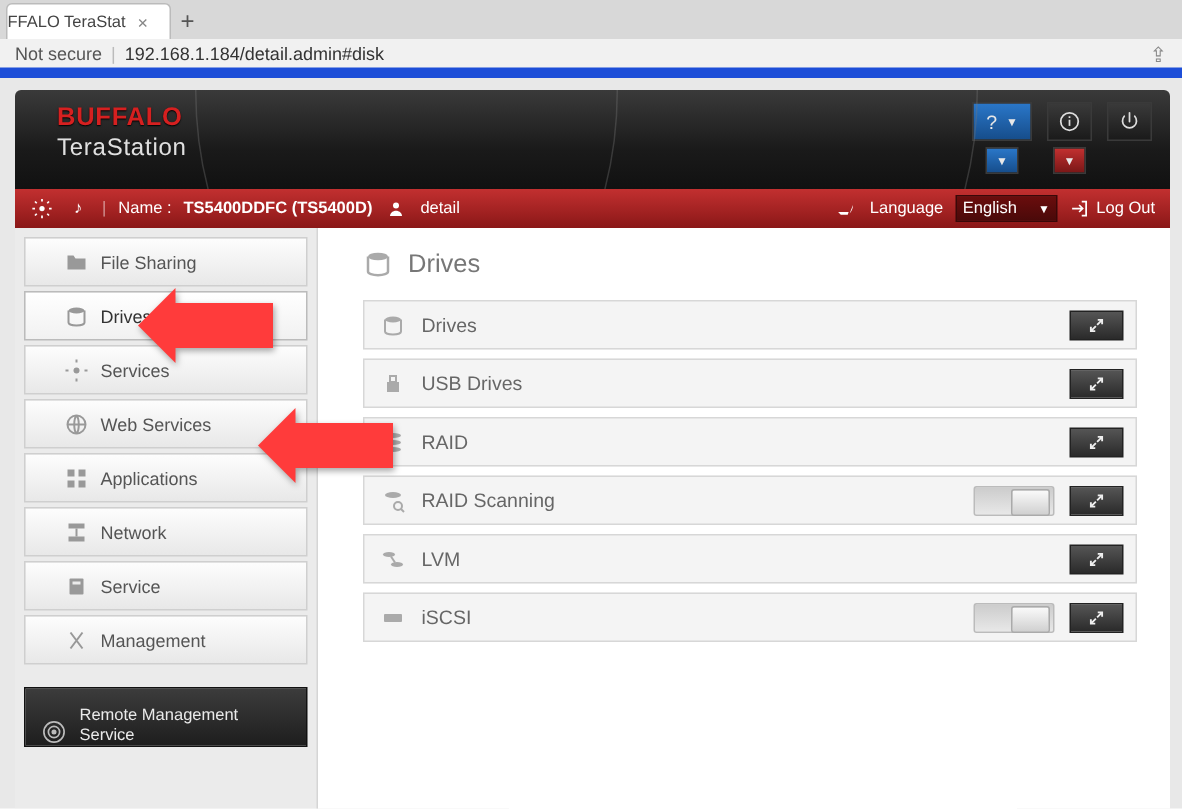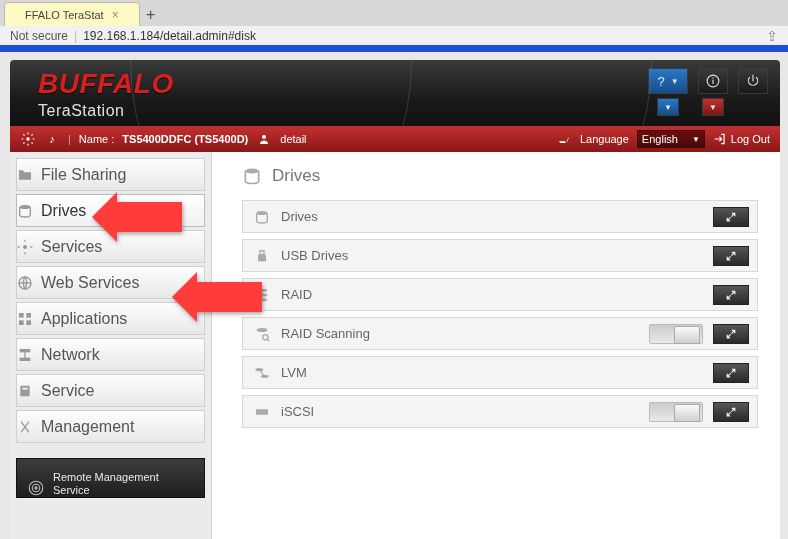--- a/index.html
+++ b/index.html
@@ -1,52 +1,52 @@
 <!DOCTYPE html>
 <html><head>
 <meta charset="utf-8">
 <style>
   *{box-sizing:border-box;margin:0;padding:0;font-family:Arial,Helvetica,sans-serif}
   body{background:#e8e8e8;width:788px;height:539px;overflow:hidden}
   
   .tab-strip{height:26px;background:#d8d8d8;display:flex;align-items:flex-end}
-  .tab{background:#fef9c3;height:24px;padding:0 20px;display:flex;align-items:center;gap:8px;font-size:11px;color:#444;border-radius:4px 4px 0 0;margin-left:4px;min-width:110px;border:1px solid #bbb;border-bottom:none}
+  .tab{background:#ffffff;height:24px;padding:0 0;display:flex;align-items:center;gap:8px;font-size:11px;color:#444;border-radius:4px 4px 0 0;margin-left:4px;min-width:110px;border:1px solid #bbb;border-bottom:none}
   .tab .x{color:#888;font-size:12px;cursor:pointer}
   .newtab{width:22px;text-align:center;color:#555;font-size:16px;padding-bottom:2px;cursor:pointer}
   .addr-bar{height:26px;background:#f1f1f1;display:flex;align-items:center;padding:0 10px;font-size:12px;color:#555;border-bottom:7px solid #1d4ed8;gap:6px}
   .addr-sep{color:#bbb}
   .addr-url{color:#333}
   .share-ic{margin-left:auto;color:#888;font-size:14px}
   
   .app{margin:8px 8px 0 10px}
   .hdr{height:66px;background:linear-gradient(180deg,#3a3a3a 0%,#1a1a1a 60%,#111 100%);position:relative;border-radius:4px 4px 0 0;padding:8px 0 0 28px;overflow:hidden}
   .hdr::before,.hdr::after{content:"";position:absolute;border:1px solid rgba(120,120,120,.35);width:520px;height:520px;border-radius:50%;top:-260px}
   .hdr::before{left:-120px}
   .hdr::after{left:120px}
-  .brand{font-weight:900;font-style:italic;color:#d62020;font-size:28px;letter-spacing:.5px;font-family:Impact,Arial Black,sans-serif;text-shadow:0 1px 1px #000;position:relative}
+  .brand{font-weight:900;color:#d62020;font-size:17px;letter-spacing:.5px;font-family:Impact,Arial Black,sans-serif;text-shadow:0 1px 1px #000;position:relative}
   .sub{font-size:16px;color:#e0e0e0;margin-top:2px;letter-spacing:.5px;position:relative}
   .hdr-right{position:absolute;right:12px;top:8px;display:flex;gap:10px;align-items:flex-start}
   .sqbtn{width:30px;height:26px;border:1px solid #3a3a3a;display:flex;align-items:center;justify-content:center;color:#e8e8e8;font-size:13px;cursor:pointer}
   .sq-blue{background:linear-gradient(#2a77c9,#164d8b)}
   .sq-dark{background:linear-gradient(#3a3a3a,#1a1a1a)}
   .sq-red{background:linear-gradient(#c23030,#7a1717)}
   .sq-help{width:40px}
   .help-col{display:flex;flex-direction:column;gap:4px;align-items:center}
   
   .redbar{height:26px;background:linear-gradient(#c23030,#8a1717);display:flex;align-items:center;color:#fff;font-size:11px;padding:0 10px;gap:8px}
   .rb-ic{display:inline-flex;align-items:center;justify-content:center;width:16px;height:16px}
   .redbar .sep{opacity:.5}
   .rb-right{margin-left:auto;display:flex;align-items:center;gap:8px}
   .lang-sel{background:linear-gradient(#6a0d0d,#4a0909);border:1px solid #3a0808;padding:2px 4px;display:flex;align-items:center;gap:14px;cursor:pointer;font-size:11px}
   .lang-sel .dd{font-size:8px}
   .logout{display:flex;align-items:center;gap:4px;cursor:pointer}
   
   .body{display:flex;background:#fff;border-radius:0 0 4px 4px;height:415px}
   .sidebar{width:202px;background:#ebebeb;padding:6px;border-right:1px solid #d5d5d5;display:flex;flex-direction:column;gap:3px}
-  .nav{height:33px;background:linear-gradient(#fdfdfd,#e8e8e8);border:1px solid #cfcfcf;display:flex;align-items:center;gap:8px;padding:0 0;font-size:16px;color:#555;cursor:pointer}
+  .nav{height:33px;background:linear-gradient(#fdfdfd,#e8e8e8);border:1px solid #cfcfcf;display:flex;align-items:center;gap:8px;padding:0 26px;font-size:12px;color:#555;cursor:pointer}
   .nav.active{background:linear-gradient(#fff,#f1f1f1);border-color:#bbb;color:#333}
   .nav .ic{width:16px;height:16px;color:#999;display:inline-flex;align-items:center;justify-content:center}
   .remote{margin-top:12px;background:linear-gradient(#3c3c3c,#1e1e1e);border:1px solid #111;color:#eaeaea;height:40px;display:flex;align-items:flex-end;gap:8px;padding:0 10px;font-size:11px;line-height:1.2;cursor:pointer}
   .remote .ic{color:#bbb}
   
   .main{flex:1;padding:14px 22px 14px 30px;position:relative}
   .main-title{display:flex;align-items:center;gap:10px;color:#777;font-size:17px;margin-bottom:14px}
   .row-list{display:flex;flex-direction:column;gap:6px}
   .row{height:33px;border:1px solid #d7d7d7;background:#f4f4f4;display:flex;align-items:center;padding:0 8px 0 10px;gap:10px;font-size:13px;color:#666}
   .row .ric{width:18px;color:#aaa;display:inline-flex;align-items:center;justify-content:center}

